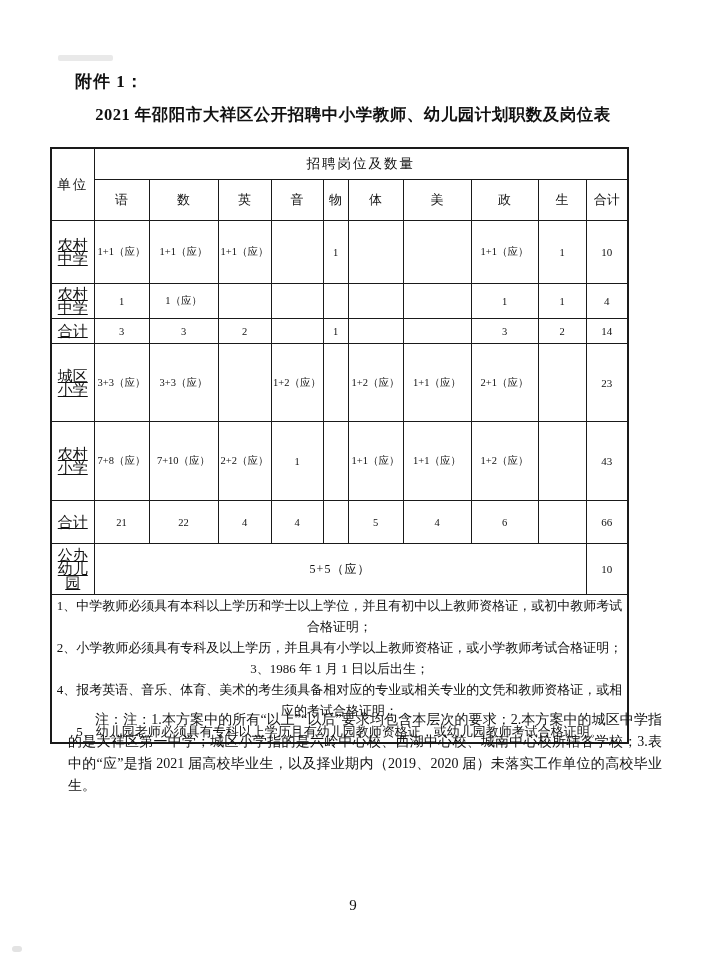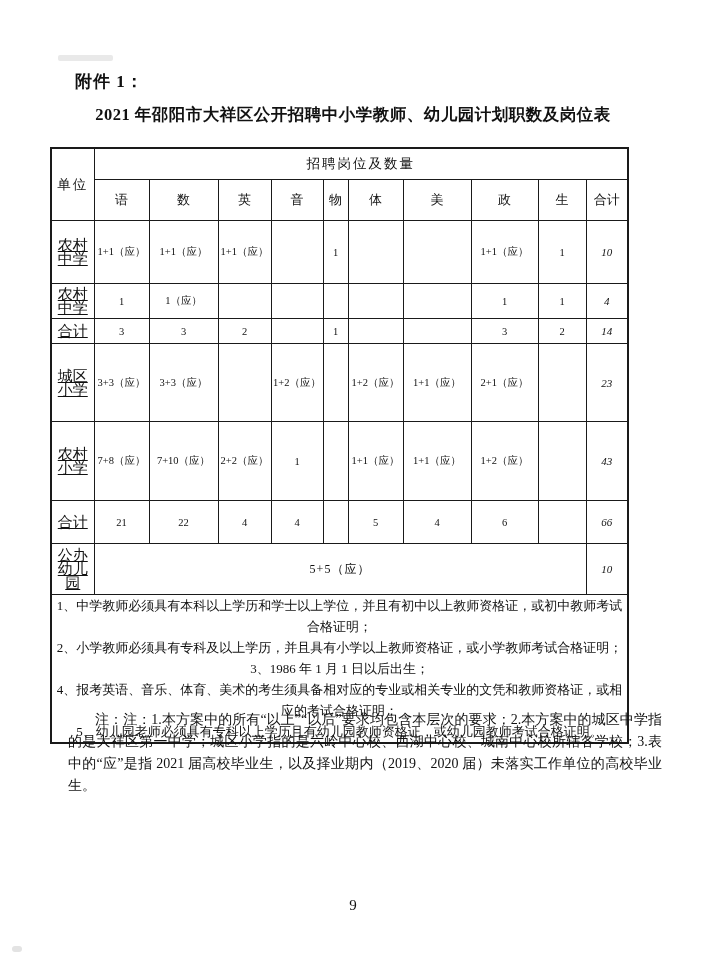--- a/index.html
+++ b/index.html
@@ -38,21 +38,21 @@
   col.c-ying{width:53px} col.c-yin{width:52px} col.c-wu{width:25px}
   col.c-ti{width:55px} col.c-mei{width:68px} col.c-zheng{width:67px}
   col.c-sheng{width:48px} col.c-total{width:42px}
   
   thead tr.group-row th { height:30px; font-size:13.5px; letter-spacing:2px; }
   thead tr.cols-row th { height:40px; font-size:13px; }
   th.unit-head { font-size:13px; }
   
   td.unit-cell { font-size:15px; padding:0 7px; line-height:14px;text-decoration:underline; }
   td.val-cell { font-size:10.5px; white-space:nowrap; }
-  td.total-cell { font-size:11px;font-style:italic; }
+  td.total-cell { font-size:11px; }
   tbody tr:nth-child(1) td { height:62px; }
   tbody tr:nth-child(2) td { height:34px; }
   tbody tr:nth-child(3) td { height:24px; }
   tbody tr:nth-child(4) td { height:77px; }
   tbody tr:nth-child(5) td { height:78px; }
   tbody tr:nth-child(6) td { height:42px; }
   tbody tr.kind-row td { height:50px; }
   td.merged-cell { font-size:12px; letter-spacing:1px; }
   td.notes-cell {
     height:98px; text-align:left; vertical-align:top;

